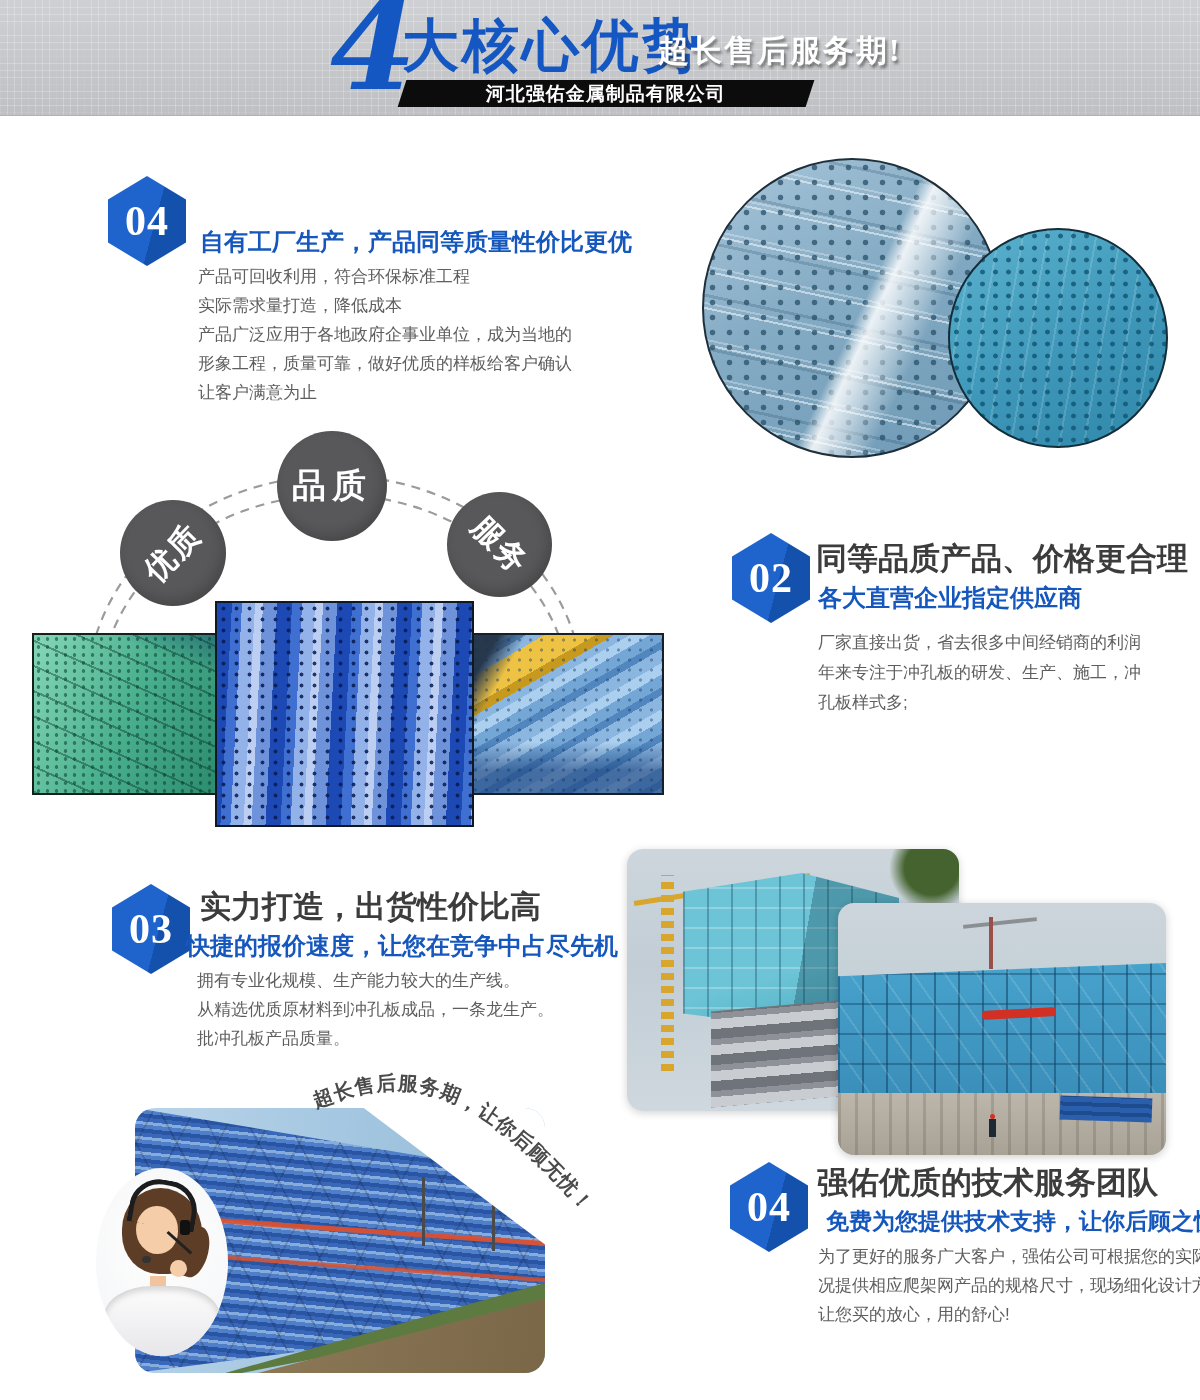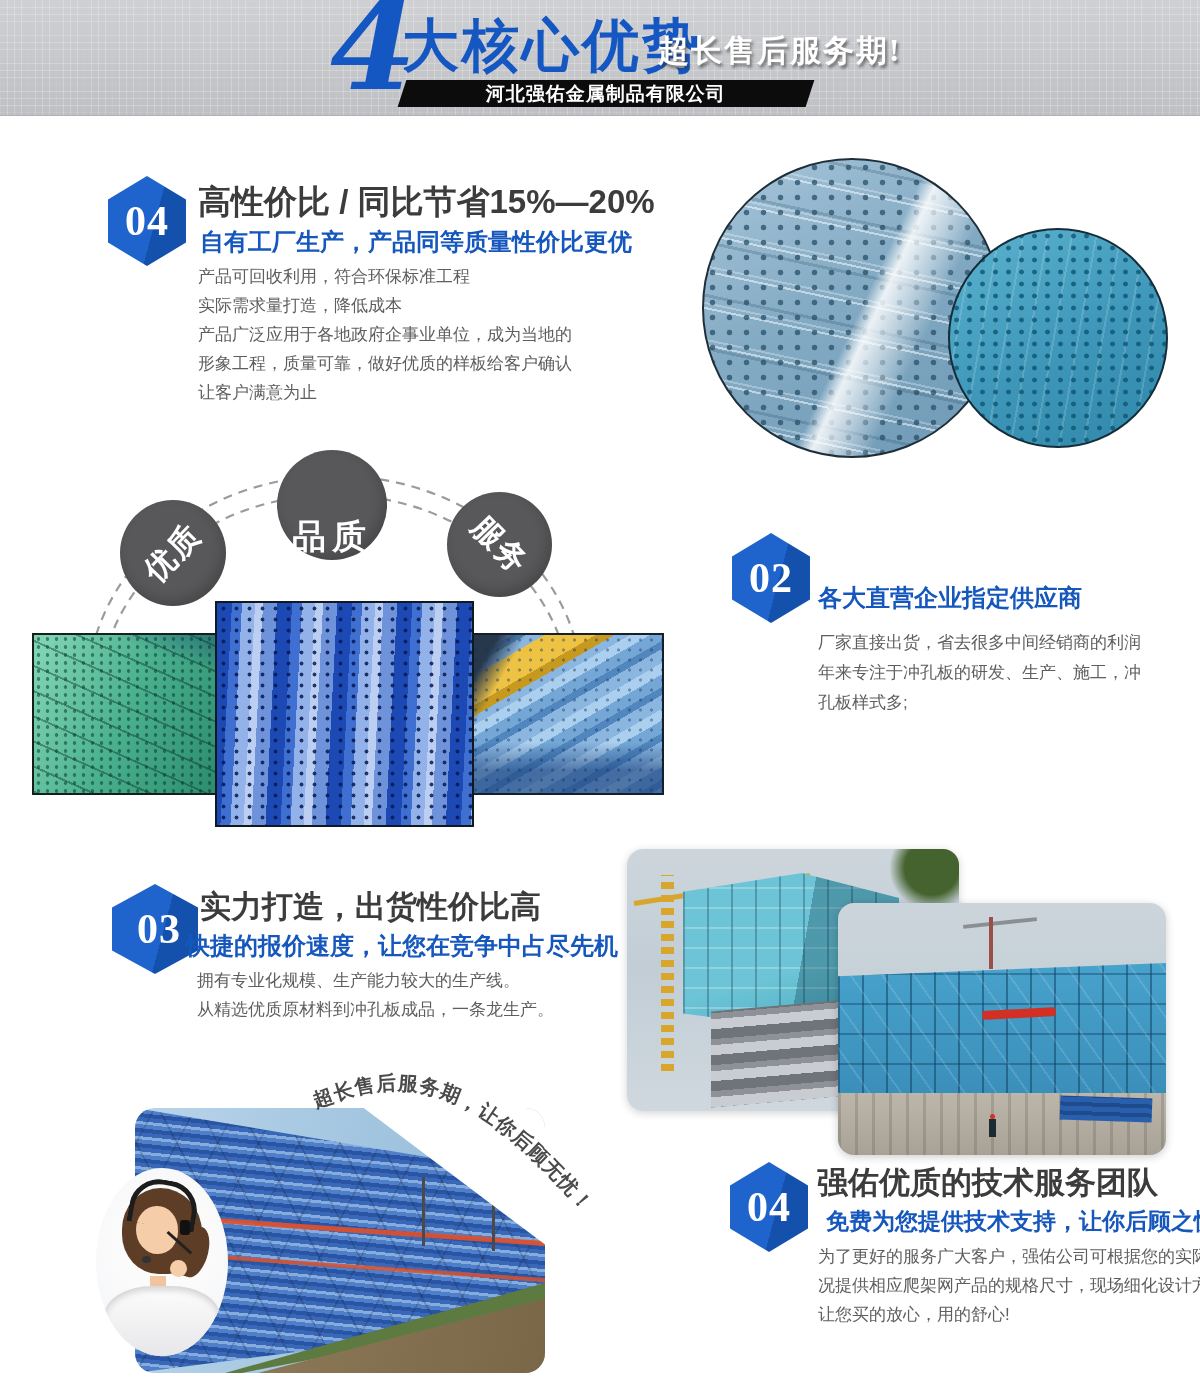--- a/index.html
+++ b/index.html
@@ -168,70 +168,71 @@
     <div class="htitle">大核心优势</div>
     <div class="htag">超长售后服务期!</div>
     <div class="hbanner">
       <span>河北强佑金属制品有限公司</span>
     </div>
   </div>
 
   <div class="hex abs" style="left:108px;top:176px;">
     <span>04</span>
   </div>
-  <div class="sec-title t-sans abs" style="left:198px;top:180px;font-size:33px;">高性价比 / 同比节省15%—20%</div>
   <div class="sec-sub abs" style="left:200px;top:226px;">自有工厂生产，产品同等质量性价比更优</div>
   <div class="sec-body abs" style="left:198px;top:262px;">
     <div>产品可回收利用，符合环保标准工程</div>
     <div>实际需求量打造，降低成本</div>
     <div>产品广泛应用于各地政府企事业单位，成为当地的</div>
     <div>形象工程，质量可靠，做好优质的样板给客户确认</div>
     <div>让客户满意为止</div>
   </div>
 
   <div class="pcircleA abs"></div>
   <div class="pcircleB abs"></div>
 
   <svg class="arc-connector abs" width="520" height="260">
     <path d="M14 238 A248 218 0 0 1 506 238" fill="none" stroke="#9b9b9b" stroke-width="2.2" stroke-dasharray="9 7"></path>
     <path d="M26 246 A236 206 0 0 1 494 246" fill="none" stroke="#9b9b9b" stroke-width="2.2" stroke-dasharray="9 7"></path>
   </svg>
 
   <div class="gcircle abs" style="left:120px;top:500px;width:106px;height:106px;">
     <span style="transform:rotate(-46deg);font-size:31px;letter-spacing:2px;">优质</span>
   </div>
-  <div class="gcircle abs" style="left:277px;top:450px;width:110px;height:110px;align-items:flex-end;">
+  <div class="gcircle abs" style="left:277px;top:431px;width:110px;height:110px;">
     <span style="font-size:34px;letter-spacing:6px;">品质</span>
   </div>
   <div class="gcircle abs" style="left:447px;top:492px;width:105px;height:105px;">
     <span style="transform:rotate(46deg);font-size:31px;letter-spacing:2px;">服务</span>
   </div>
 
   <div class="photo-green abs"></div>
   <div class="photo-blue abs"></div>
   <div class="photo-stack abs"></div>
 
   <div class="hex abs" style="left:732px;top:533px;">
     <span>02</span>
   </div>
+  <div class="sec-title t-serif abs" style="left:816px;top:538px;font-size:31px;">同等品质产品、价格更合理</div>
   <div class="sec-sub abs" style="left:818px;top:582px;">各大直营企业指定供应商</div>
   <div class="sec-body abs" style="left:818px;top:628px;line-height:30px;">
     <div>厂家直接出货，省去很多中间经销商的利润</div>
     <div>年来专注于冲孔板的研发、生产、施工，冲</div>
     <div>孔板样式多;</div>
   </div>
 
-  <div class="hex abs" style="left:112px;top:884px;padding-left:8px;">
+  <div class="hex abs" style="left:112px;top:884px;">
     <span>03</span>
   </div>
   <div class="sec-title t-serif abs" style="left:200px;top:886px;font-size:31px;">实力打造，出货性价比高</div>
   <div class="sec-sub abs" style="left:186px;top:930px;">快捷的报价速度，让您在竞争中占尽先机</div>
   <div class="sec-body abs" style="left:197px;top:966px;">
     <div>拥有专业化规模、生产能力较大的生产线。</div>
     <div>从精选优质原材料到冲孔板成品，一条龙生产。</div>
+    <div>批冲孔板产品质量。</div>
   </div>
 
   <div class="photo-bldg abs">
     <div class="bldg-crane-boom"></div>
     <div class="bldg-crane-mast"></div>
     <div class="bldg-mesh"></div>
     <div class="bldg-floors"></div>
     <div class="bldg-tree"></div>
   </div>
   <div class="photo-wall abs">

